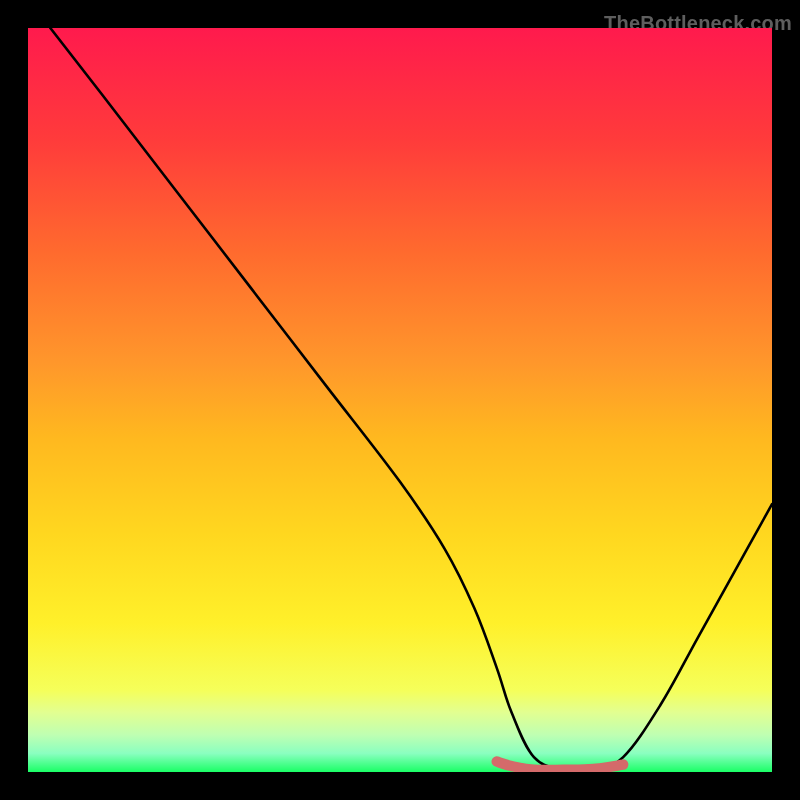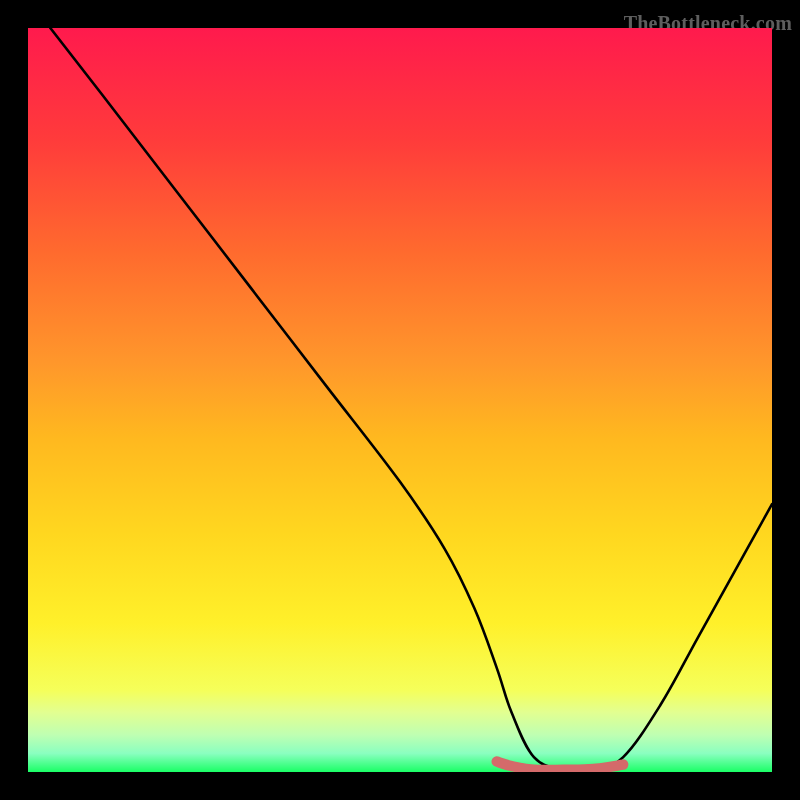--- a/index.html
+++ b/index.html
@@ -35,21 +35,21 @@
     position: absolute;
     left: 0;
     top: 0;
     width: 100%;
     height: 100%;
   }
   .watermark {
     position: absolute;
     top: 12px;
     right: 8px;
-    font-family: Liberation Serif, serif;
+    font-family: Liberation Sans, sans-serif;
     font-size: 20px;
     font-weight: 600;
     color: #5e5e5e;
     letter-spacing: 0.2px;
   }
 </style>
 </head>
 <body>
 
 <div class="stage">

